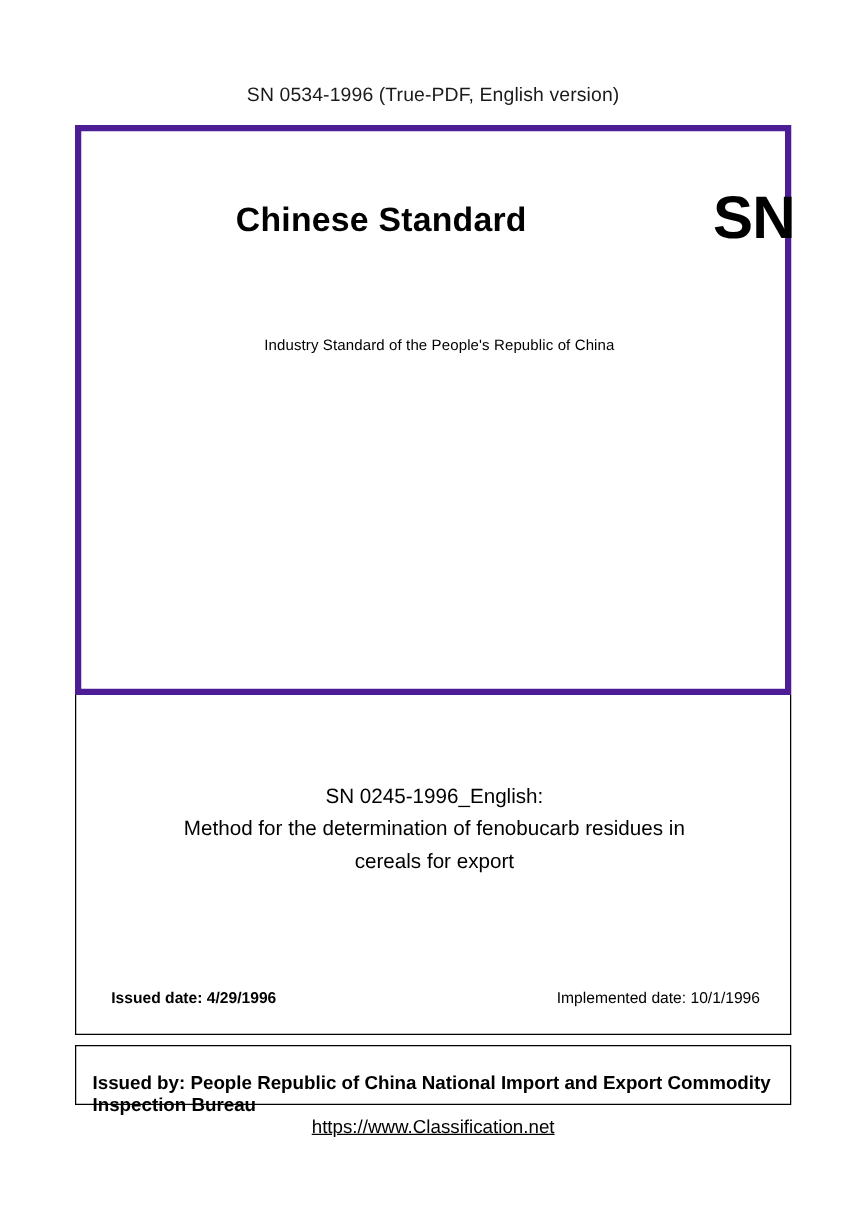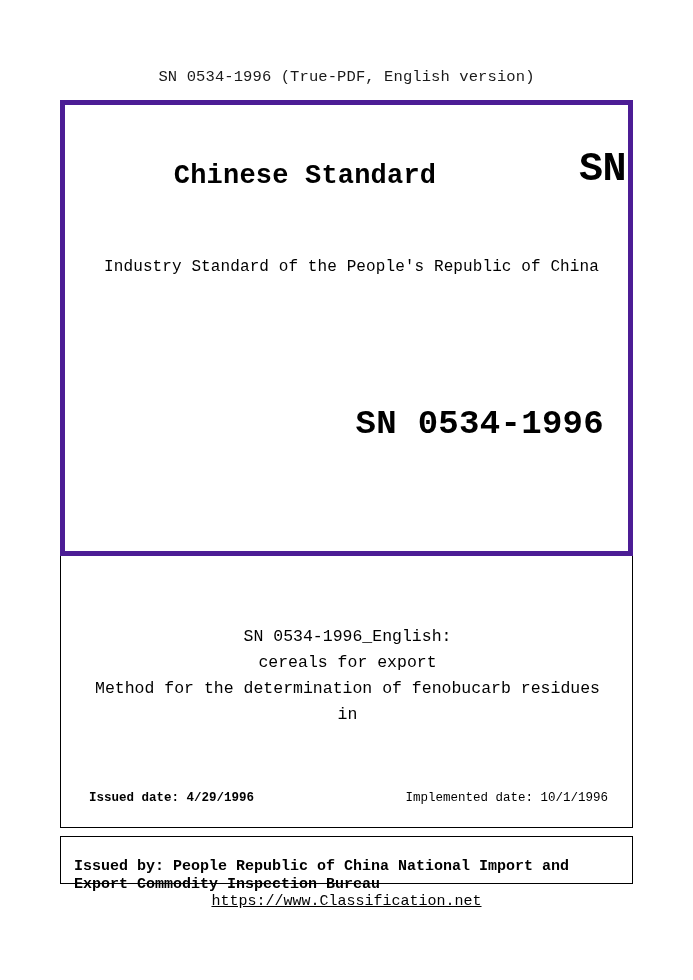--- a/index.html
+++ b/index.html
@@ -13,21 +13,20 @@
     font-family: "Liberation Sans", sans-serif;
     color: #000000;
     position: relative;
     overflow: hidden;
   }
   .page {
     width: 558px;
     height: 980px;
     position: relative;
     box-sizing: border-box;
-    font-family: Liberation Mono, monospace;
   }
   .top-caption {
     position: absolute;
     top: 68px;
     left: 0;
     width: 693px;
     text-align: center;
     font-size: 15.5px;
     color: #1a1a1a;
     letter-spacing: 0.1px;
@@ -53,33 +52,33 @@
     left: 0;
     top: 8px;
     width: 480px;
     text-align: center;
     font-size: 27px;
     font-weight: bold;
     letter-spacing: 0.2px;
   }
   .sn-logo {
     position: absolute;
-    right: 12px;
+    right: 2px;
     top: -6px;
-    font-size: 40px;
+    font-size: 48px;
     font-weight: bold;
     letter-spacing: -0.5px;
   }
   .subtitle {
     position: absolute;
-    top: 153px;
+    top: 164px;
     left: 0;
     width: 573px;
     text-align: center;
-    font-size: 16px;
+    font-size: 12px;
     letter-spacing: 0.1px;
   }
   .classification {
     position: absolute;
     top: 222px;
     left: 7px;
     font-size: 12.5px;
     letter-spacing: 0.05px;
   }
   .std-number {
@@ -167,28 +166,27 @@
 <div class="page">
 
   <div class="top-caption">SN 0534-1996 (True-PDF, English version)</div>
 
   <div class="cover-box">
     <div class="title-row">
       <div class="main-title">Chinese Standard</div>
       <div class="sn-logo">SN</div>
     </div>
     <div class="subtitle">Industry Standard of the People's Republic of China</div>
-    <div class="std-number">SN 0534-1996</div>
   </div>
 
   <div class="desc-box">
     <div class="desc-text">
-      <div>SN 0534-1996_English:</div>
+      <div>SN 0245-1996_English:</div>
+      <div>Method for the determination of fenobucarb residues in</div>
       <div>cereals for export</div>
-      <div>Method for the determination of fenobucarb residues in</div>
     </div>
     <div class="dates">
       <div class="issued-date">Issued date: 4/29/1996</div>
       <div class="implemented-date">Implemented date: 10/1/1996</div>
     </div>
   </div>
 
   <div class="issuer-box">
     <div class="issuer-text">Issued by: People Republic of China National Import and Export Commodity Inspection Bureau</div>
   </div>

